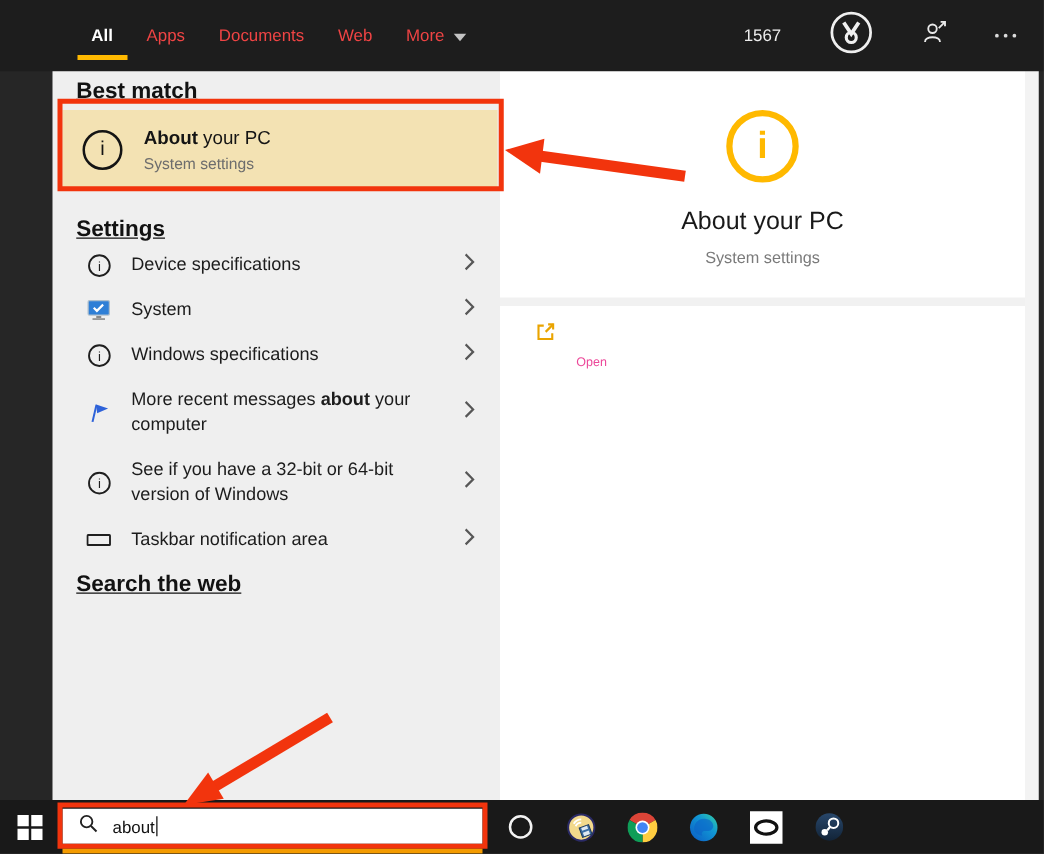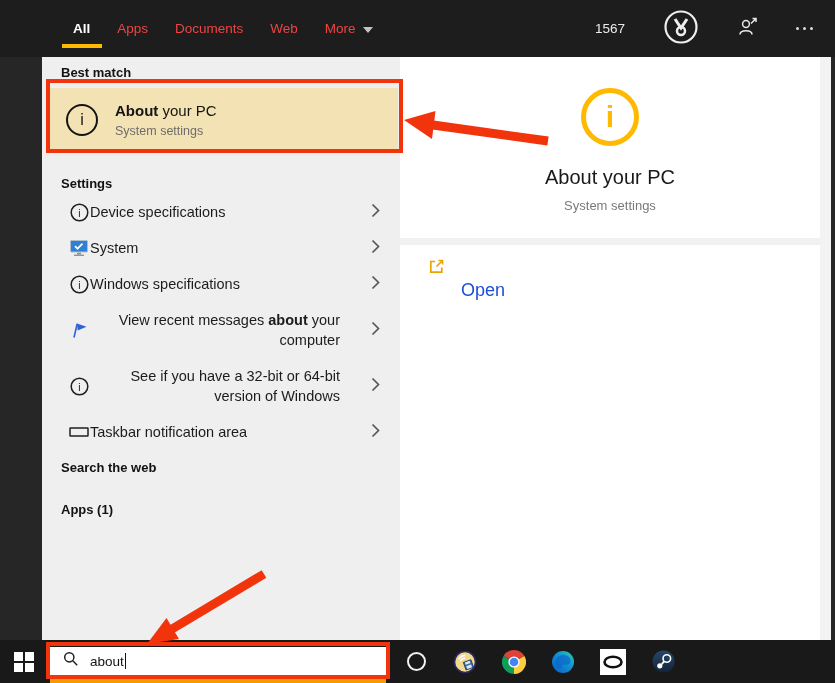--- a/index.html
+++ b/index.html
@@ -18,51 +18,51 @@
   .tab-underline { position:absolute; left:62px; top:44px; width:40px; height:4px; background:#ffb900; }
   .topbar-right { margin-left:auto; display:flex; align-items:center; gap:38px; margin-right:22px; }
   .points { color:#ececec; font-size:13.5px; }
   .dots { display:flex; gap:4px; align-items:center; }
   .dots i { width:3px; height:3px; border-radius:50%; background:#dcdcdc; }
 
   
   .left-panel { position:absolute; left:42px; top:57px; width:358px; height:583px; background:#efefef;
                 display:flex; flex-direction:column; }
   .sec { height:22px; display:flex; align-items:center; padding-left:19px;
-         font-size:13px; font-weight:bold; color:#121212; }
+         font-size:18px; font-weight:bold; color:#121212;text-decoration:underline; }
   .best-item { margin:5px 2px 0 8px; height:64px; background:#f3e2b3; display:flex; align-items:center;
                padding-left:16px; }
   .bm-icon { width:32px; height:32px; border-radius:50%; border:2px solid #141414; color:#141414;
              display:flex; align-items:center; justify-content:center; font-size:16px; font-style:normal; flex:none; }
   .bm-text { margin-left:17px; }
   .bm-title { font-size:15px; color:#141414; }
   .bm-title b { font-weight:bold; }
   .bm-sub { font-size:12.5px; color:#6d6d6d; margin-top:5px; }
 
   .row { min-height:36px; display:flex; align-items:center; padding:0 20px 0 26px; }
   .row.two { min-height:56px; }
   .row .ric { width:22px; flex:none; display:flex; justify-content:center; }
-  .row .rtext { font-size:14.5px; color:#1c1c1c; line-height:20px; max-width:250px;text-align:right; }
+  .row .rtext { margin-left:15px; font-size:14.5px; color:#1c1c1c; line-height:20px; max-width:250px; }
   .row .rtext b { font-weight:bold; }
   .row .chev { margin-left:auto; flex:none; }
   .muted { color:#8a8a8a; font-size:13px; }
   .webq { font-size:15px; color:#141414; }
   .mt6 { margin-top:6px; } .mt8 { margin-top:20px; } .mt10 { margin-top:10px; } .mt4 { margin-top:4px; }
 
   
   .right-panel { position:absolute; left:400px; top:57px; width:420px; height:583px; background:#ffffff; }
   .hero { height:181px; text-align:center; padding-top:31px; }
   .big-info { width:58px; height:58px; border:5px solid #ffb900; border-radius:50%;
               margin:0 auto; display:flex; align-items:center; justify-content:center;
               color:#ffb900; font-size:30px; font-weight:bold; font-style:normal; }
   .hero-title { margin-top:20px; font-size:20px; color:#191919; }
   .hero-sub { margin-top:9px; font-size:13px; color:#7a7a7a; }
   .band { height:7px; background:#f1f1f1; }
   .action-row { height:46px; display:flex; align-items:center; padding-left:28px; background:#fff; }
-  .action-label { margin-left:16px; font-size:18px; color:#1d4ed8;margin-top:44px; }
+  .action-label { margin-left:16px; font-size:10px; color:#ec4899;margin-top:44px; }
   .scroll-strip { position:absolute; left:820px; top:57px; width:11px; height:583px; background:#f3f3f3; }
 
   
   .taskbar { position:absolute; left:0; top:640px; width:835px; height:43px; background:#191919; }
   .start-btn { position:absolute; left:0; top:0; width:48px; height:43px;
                display:flex; align-items:center; justify-content:center; }
   .win-logo { display:grid; grid-template-columns:9px 9px; grid-template-rows:9px 9px; gap:2px; }
   .win-logo i { background:#fff; }
   .search-field { position:absolute; left:50px; top:7px; width:336px; height:28px; background:#fff;
                   display:flex; align-items:center; padding-left:13px; }
@@ -178,21 +178,21 @@
       </span>
     </div>
 
     <div class="row two">
       <span class="ric">
         <svg width="20" height="20" viewBox="0 0 20 20">
             <path d="M5 17.5 L8.2 3.8" stroke="#2e62d9" stroke-width="1.6"></path>
             <path d="M8 3.5 L17.5 6.8 L8.7 10.5 Z" fill="#2e62d9"></path>
           </svg>
       </span>
-      <span class="rtext"><span>View recent messages </span><b>about</b><span> your computer</span></span>
+      <span class="rtext"><span>More recent messages </span><b>about</b><span> your computer</span></span>
       <span class="chev">
         <svg width="9" height="15" viewBox="0 0 9 15">
             <path d="M1.5 1.5 L7.5 7.5 L1.5 13.5" stroke="#575757" stroke-width="1.7" fill="none"></path>
           </svg>
       </span>
     </div>
 
     <div class="row two">
       <span class="ric">
         <svg width="19" height="19" viewBox="0 0 19 19">
@@ -218,21 +218,20 @@
       <span class="chev">
         <svg width="9" height="15" viewBox="0 0 9 15">
             <path d="M1.5 1.5 L7.5 7.5 L1.5 13.5" stroke="#575757" stroke-width="1.7" fill="none"></path>
           </svg>
       </span>
     </div>
 
     <div class="sec mt6">Search the web</div>
 
 
-    <div class="sec mt8">Apps (1)</div>
   </div>
 
   <div class="right-panel">
     <div class="hero">
       <i class="big-info">i</i>
       <div class="hero-title">About your PC</div>
       <div class="hero-sub">System settings</div>
     </div>
     <div class="band"></div>
     <div class="action-row">

